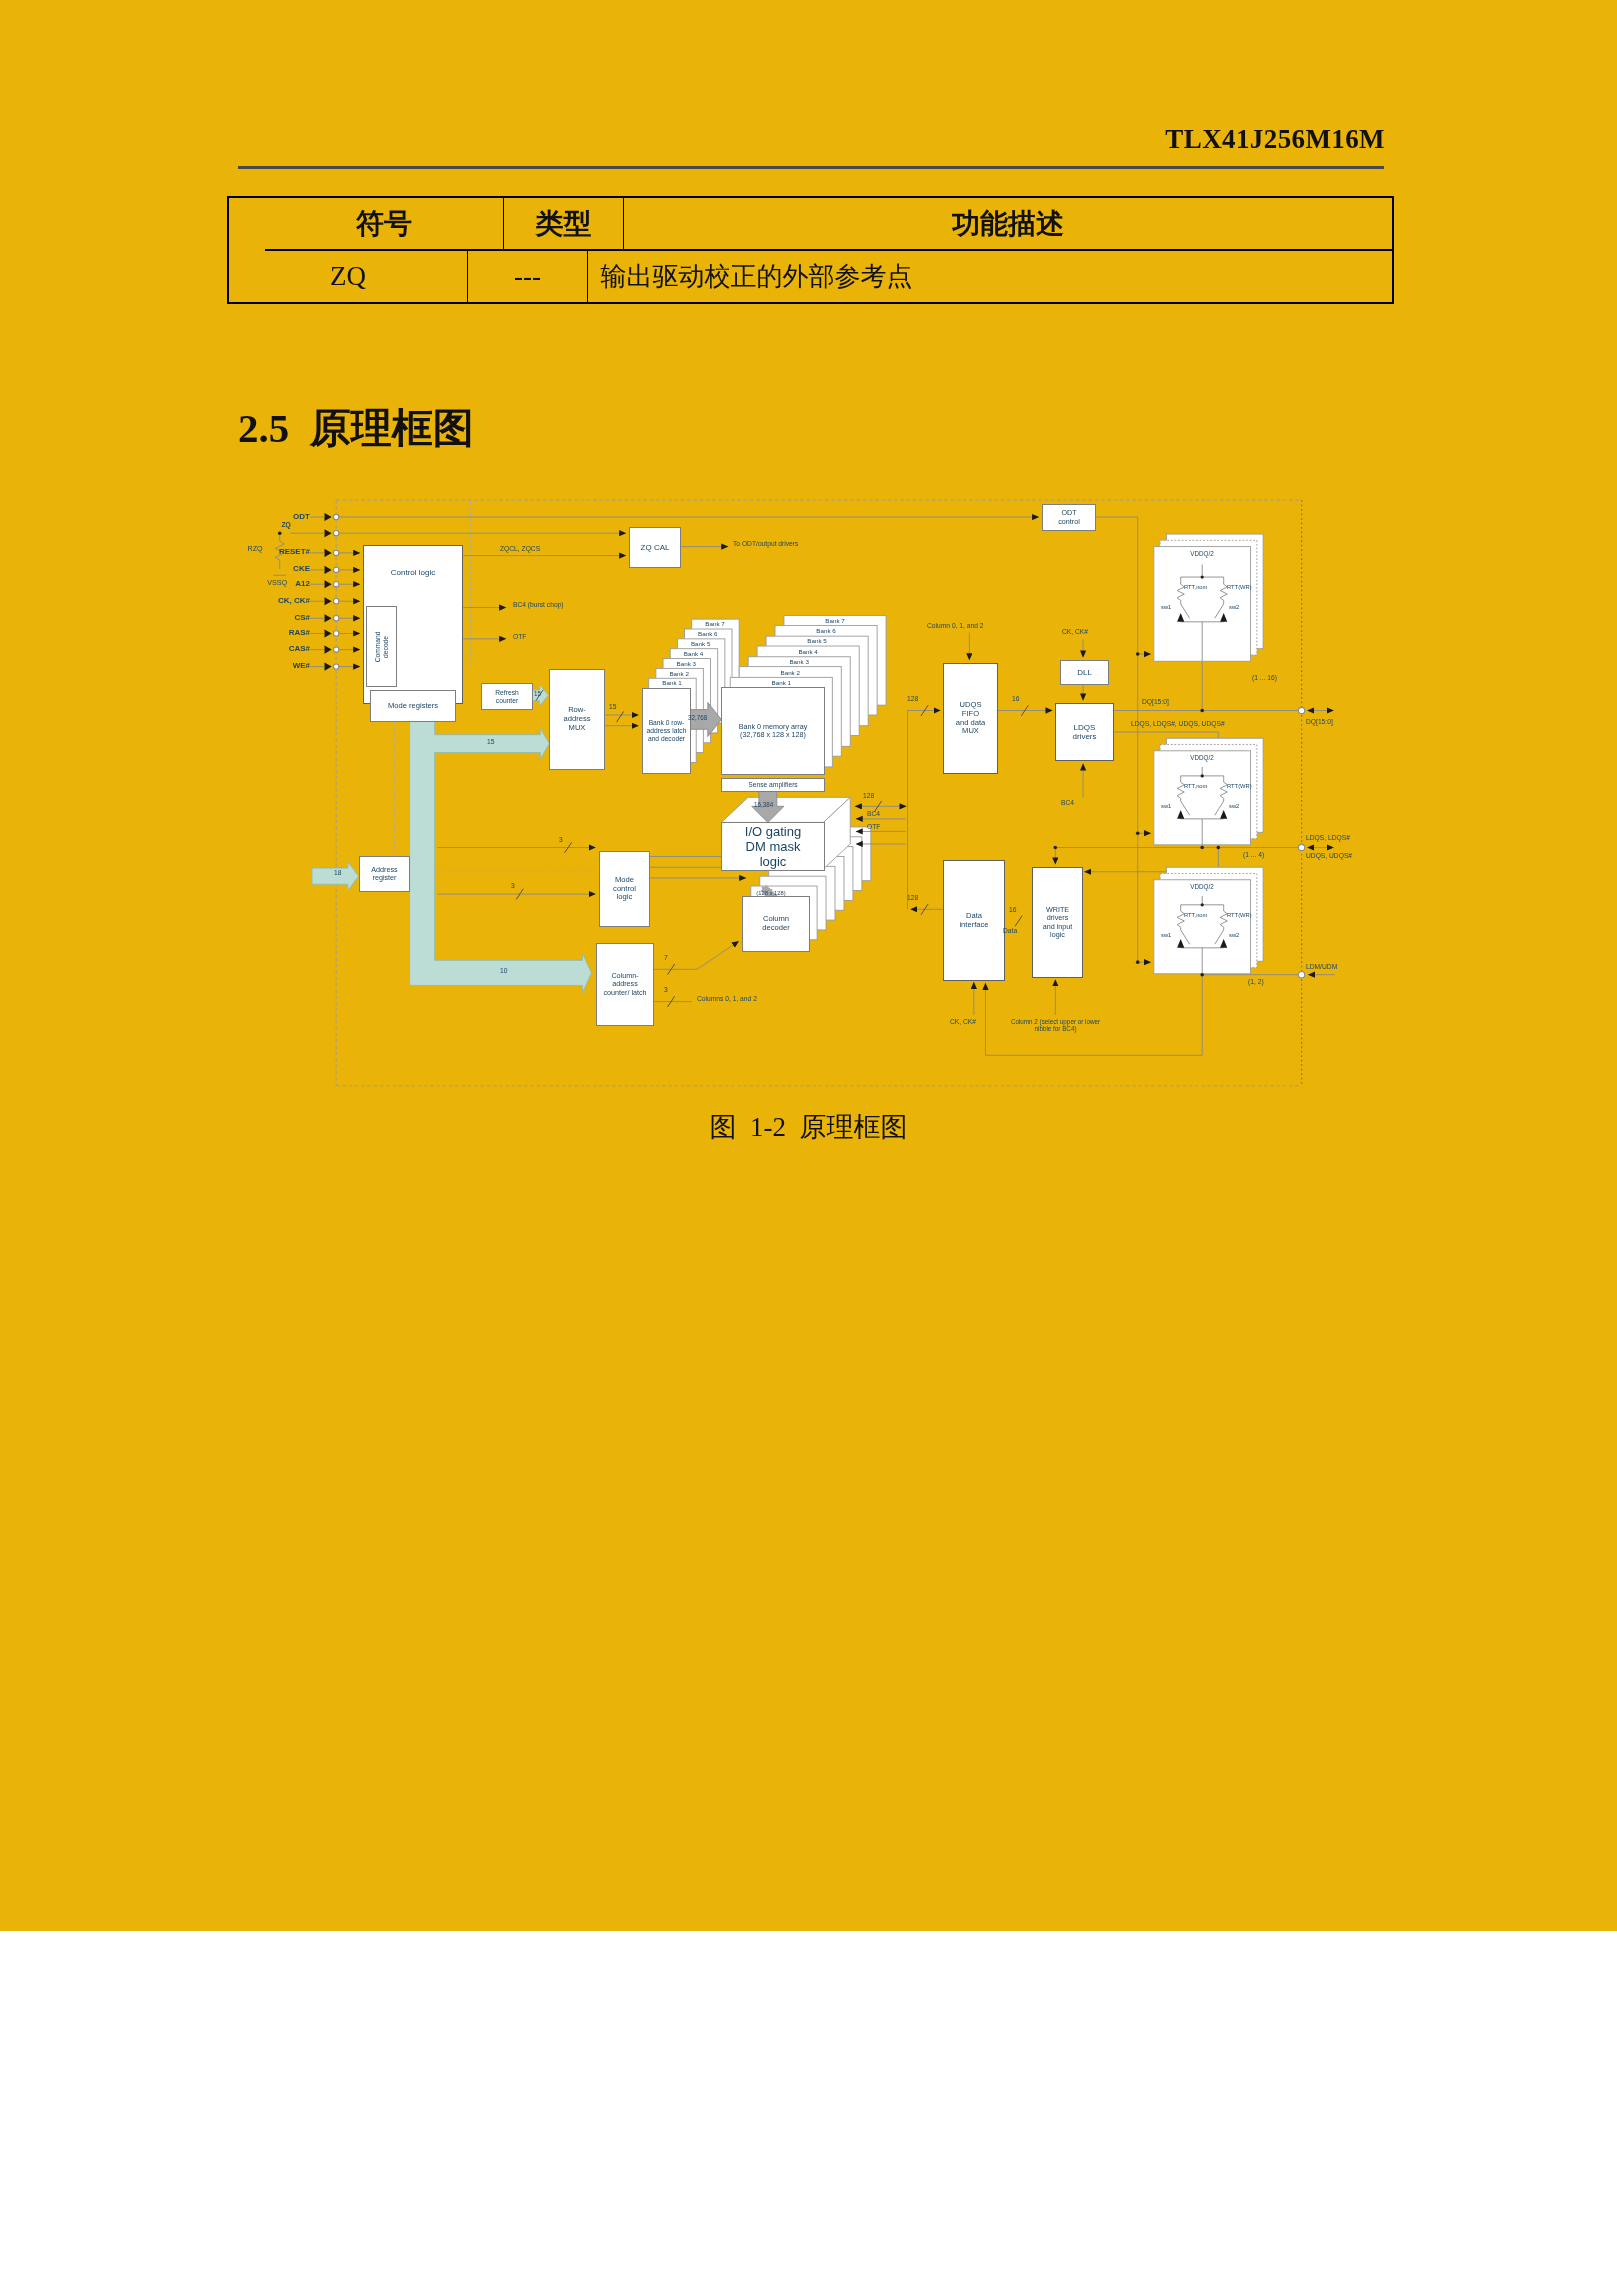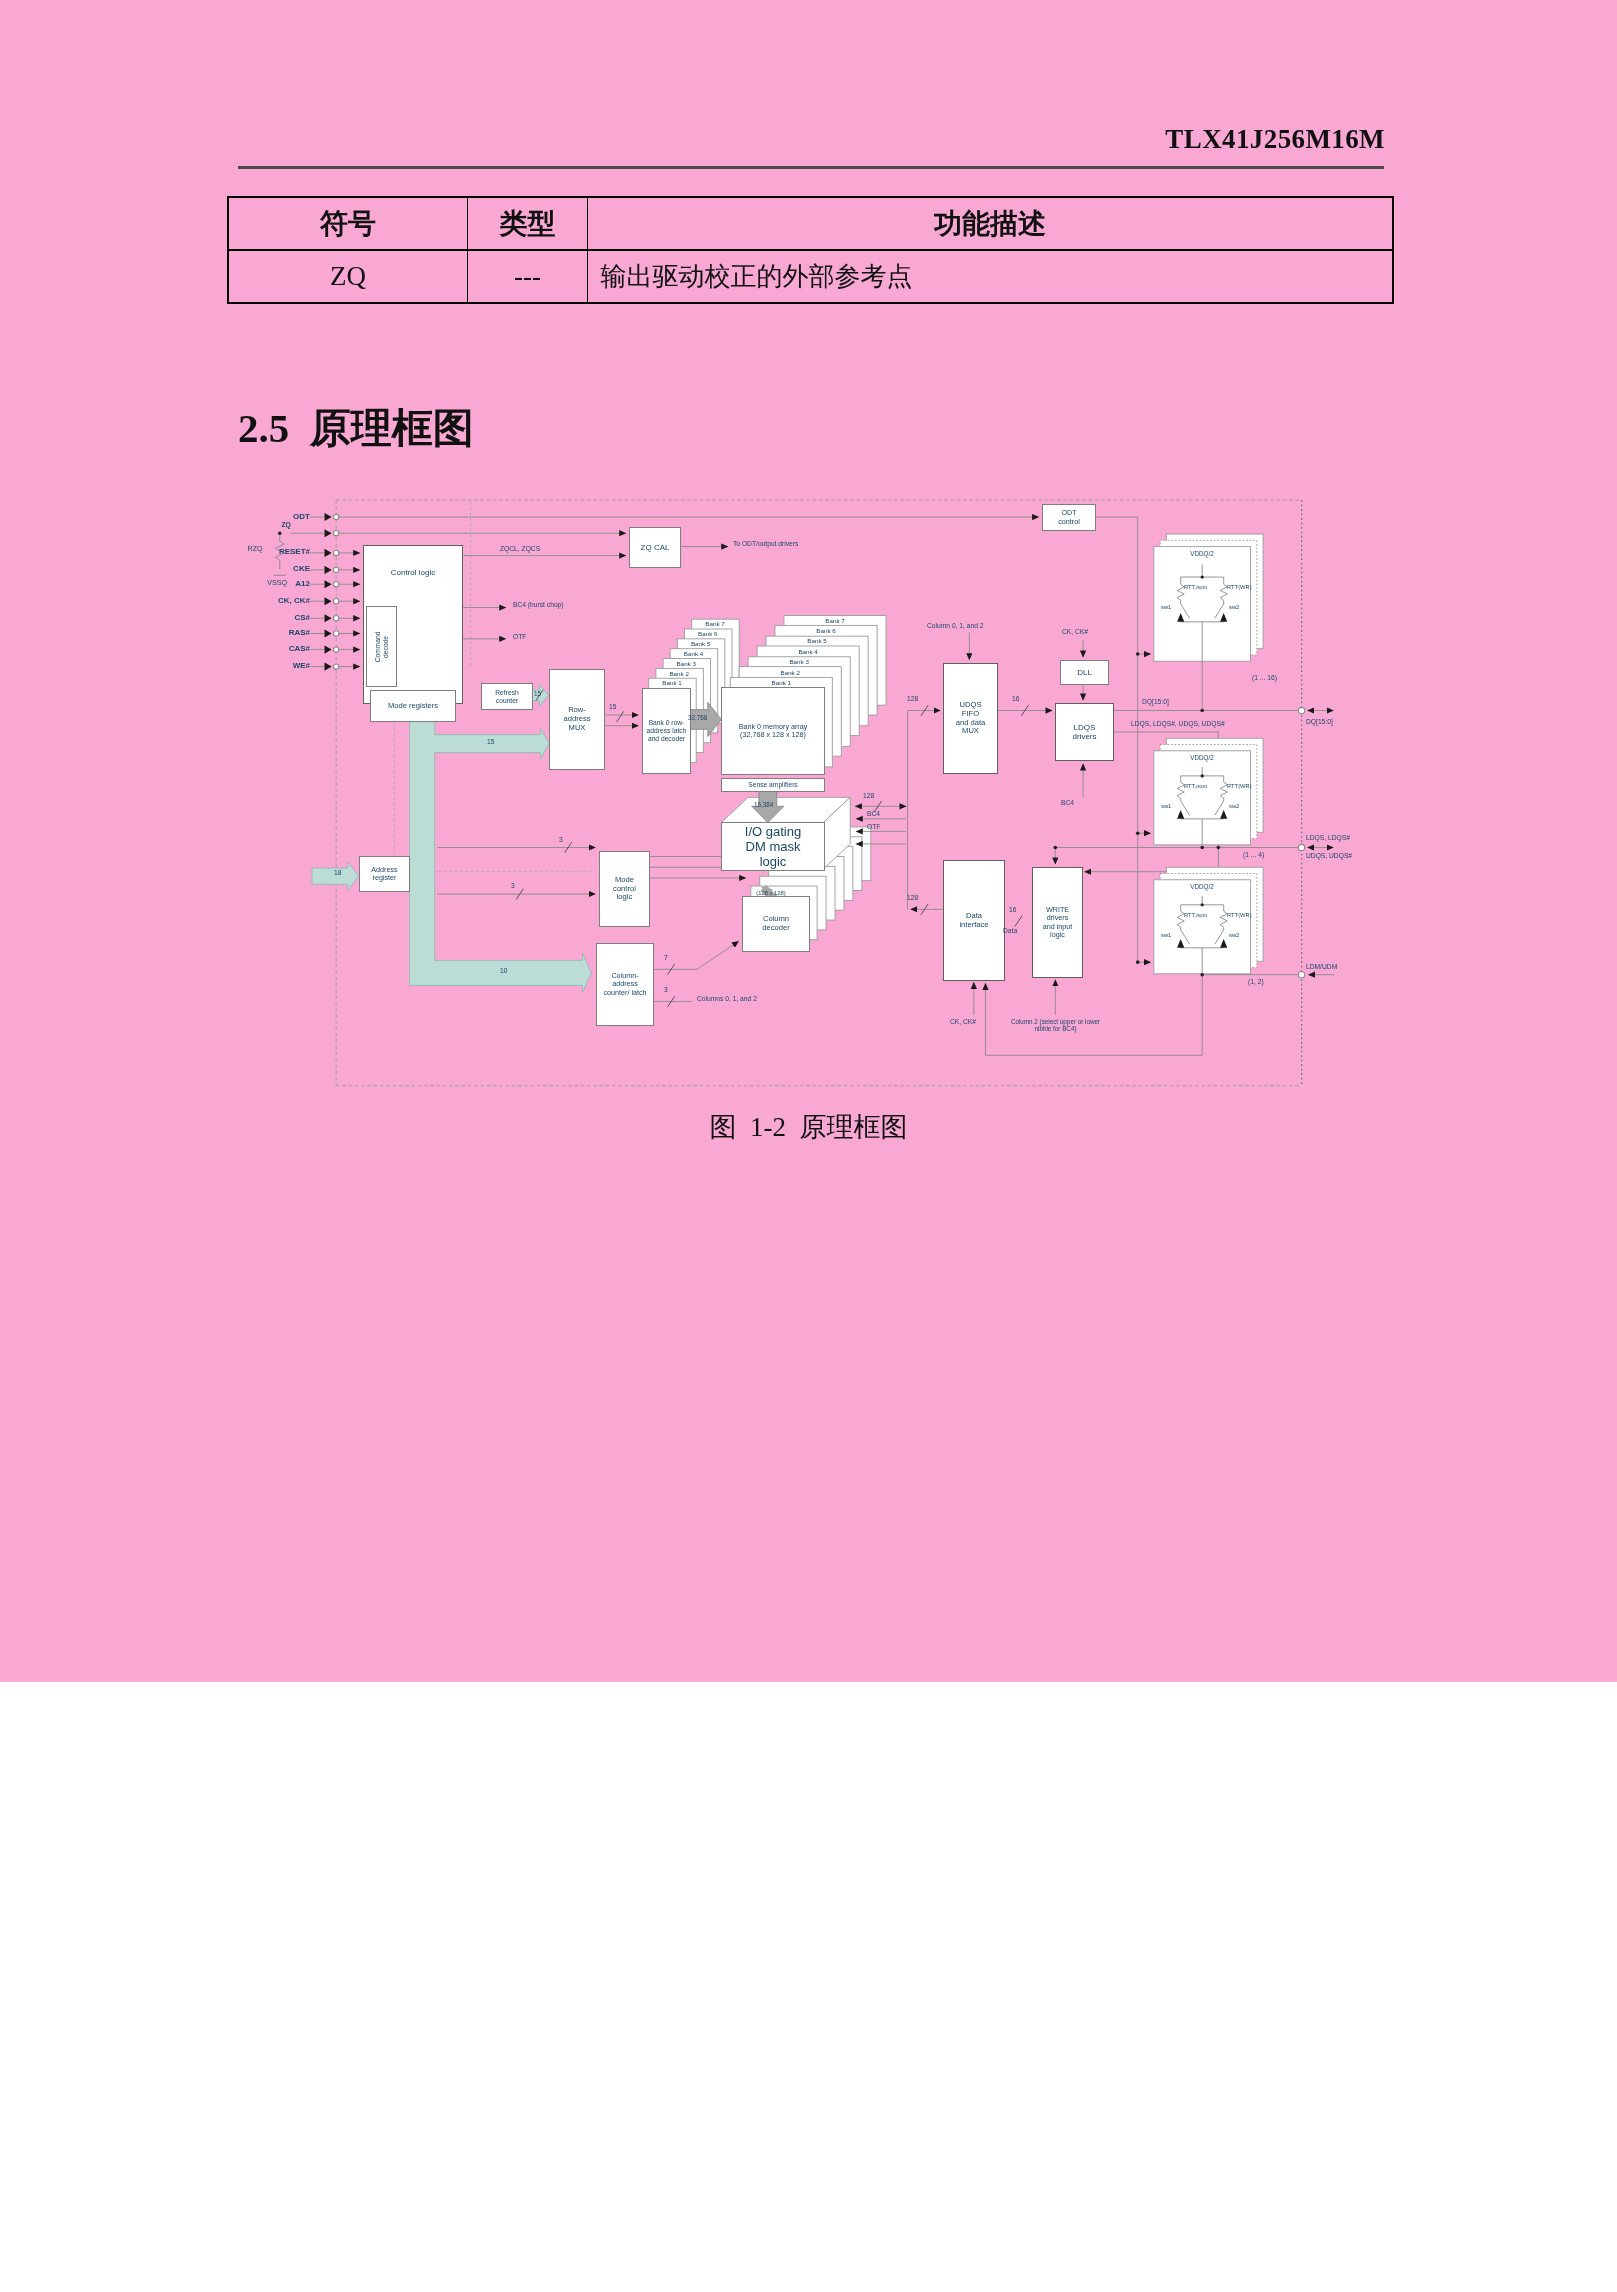--- a/index.html
+++ b/index.html
@@ -1,24 +1,24 @@
 <!DOCTYPE html>
 <html style="font-size:14.3px"><head>
 <meta charset="utf-8">
 <style>
   html,body{margin:0;padding:0;background:#fff;}
-  #page{position:relative;width:1617px;height:1682px;background:#f9a8d4;overflow:hidden;
+  #page{position:relative;width:1617px;height:1931px;background:#eab308;overflow:hidden;
         font-family:"Liberation Serif",serif;color:#111;}
   
   #docnum{position:absolute;right:232px;top:124px;font-size:27px;font-weight:bold;letter-spacing:0.4px;}
   #hrule{position:absolute;left:238px;top:166px;width:1146px;height:2.7px;background:#4a4a4a;}
   
   #ptable{position:absolute;left:227px;top:196px;width:1163px;border:2.7px solid #000;}
   .tr{display:flex;height:51px;align-items:stretch;}
-  .tr.hd{border-bottom:2.7px solid #000;}
+  .tr.hd{border-bottom:2.7px solid #000;margin-left:36px;}
   .cell{display:flex;align-items:center;font-size:27px;}
   .c0{width:238px;justify-content:center;}
   .c1{width:119px;justify-content:center;border-left:1.8px solid #000;border-right:1.8px solid #000;}
   .c2{flex:1;justify-content:center;}
   .tr.hd .cell{font-weight:bold;font-size:28px;}
   .tr.data .c2{justify-content:flex-start;padding-left:12.5px;font-size:26px;}
   
   #heading{position:absolute;left:238px;top:401px;font-size:41px;font-weight:bold;white-space:pre;}
   
   #caption{position:absolute;left:0;top:1109px;width:1617px;text-align:center;font-size:27px;}

